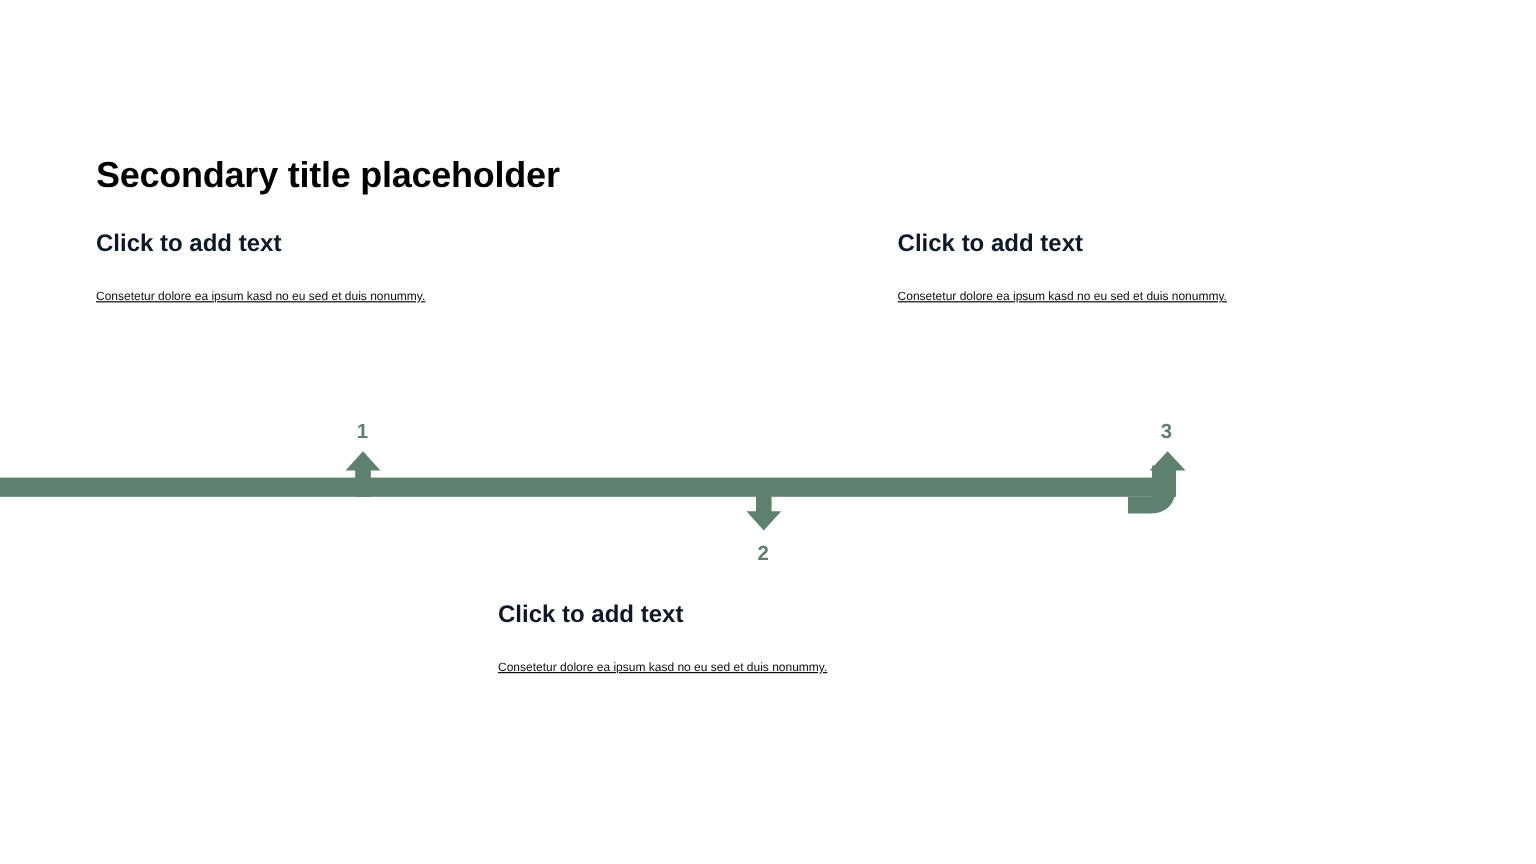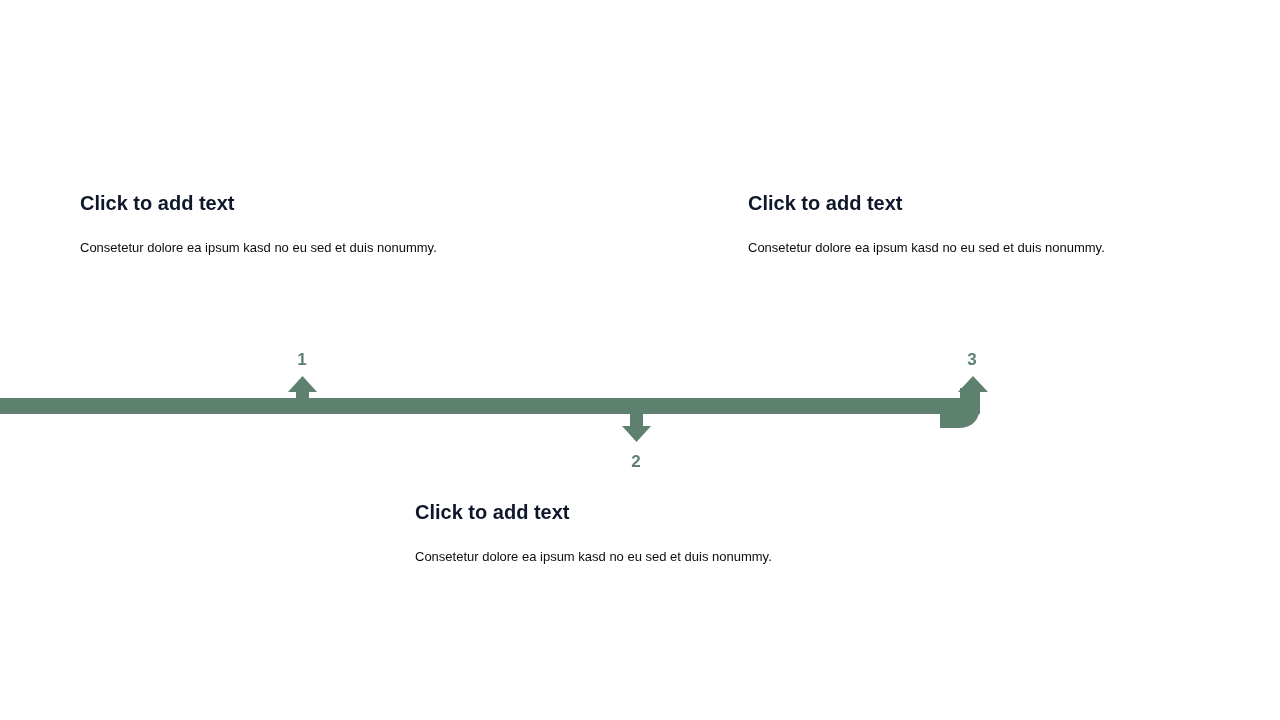--- a/index.html
+++ b/index.html
@@ -45,26 +45,27 @@
   }
   .block-heading {
     font-size: 20px;
     font-weight: bold;
     line-height: 26px;
     color: #0f172a;
     margin: 0;
     white-space: nowrap;
   }
   .block-body {
-    font-size: 13px;
+    font-size: 10px;
     font-weight: normal;
     line-height: 20px;
     color: #0d0d0d;
     margin: 0;
     white-space: nowrap;
+    text-decoration: underline;
   }
 
   #block-left  { left: 80px;  top: 190px; }
   #block-right { left: 748px; top: 190px; }
   #block-mid   { left: 415px; top: 499px; }
 
   .block-left .block-body,
   .text-block .block-body { margin-top: 22px; }
 
   
@@ -91,20 +92,21 @@
   }
   #step-label-1 { left: 282px; top: 350px; }
   #step-label-2 { left: 616px; top: 452px; }
   #step-label-3 { left: 952px; top: 350px; }
 </style>
 </head>
 <body>
 
 <div class="slide">
 
+  <div class="slide-title">Secondary title placeholder</div>
 
   <div class="text-block" id="block-left">
     <div class="block-heading">Click to add text</div>
     <div class="block-body">Consetetur dolore ea ipsum kasd no eu sed et duis nonummy.</div>
   </div>
 
   <div class="text-block" id="block-right">
     <div class="block-heading">Click to add text</div>
     <div class="block-body">Consetetur dolore ea ipsum kasd no eu sed et duis nonummy.</div>
   </div>

